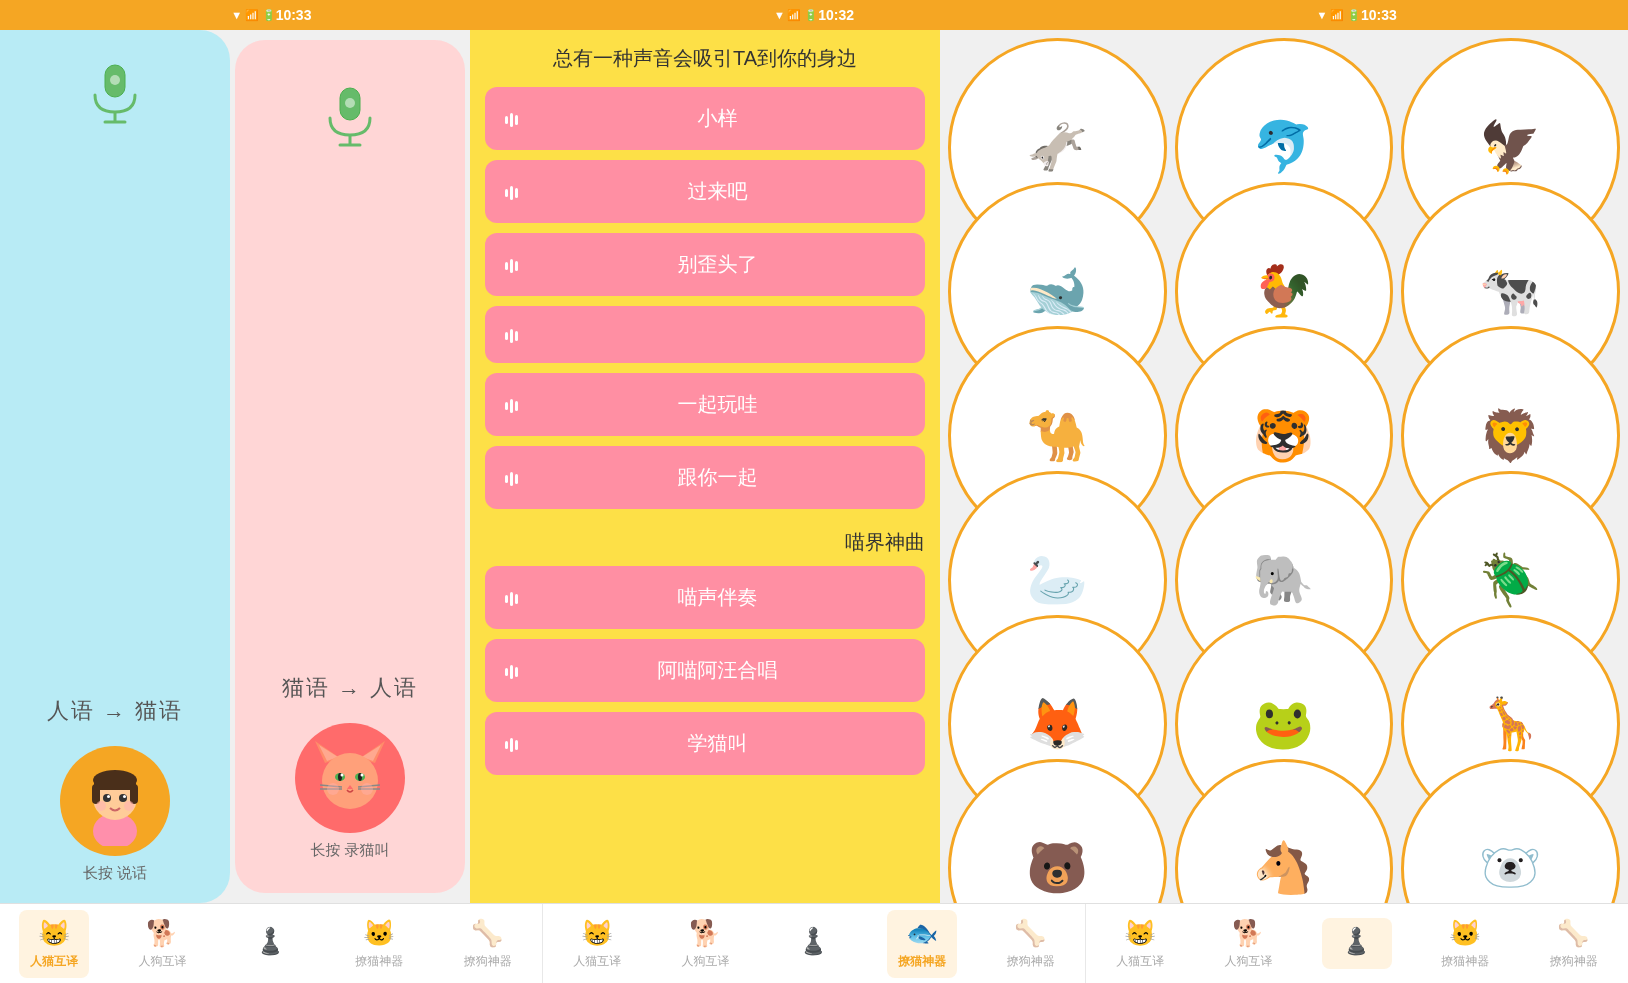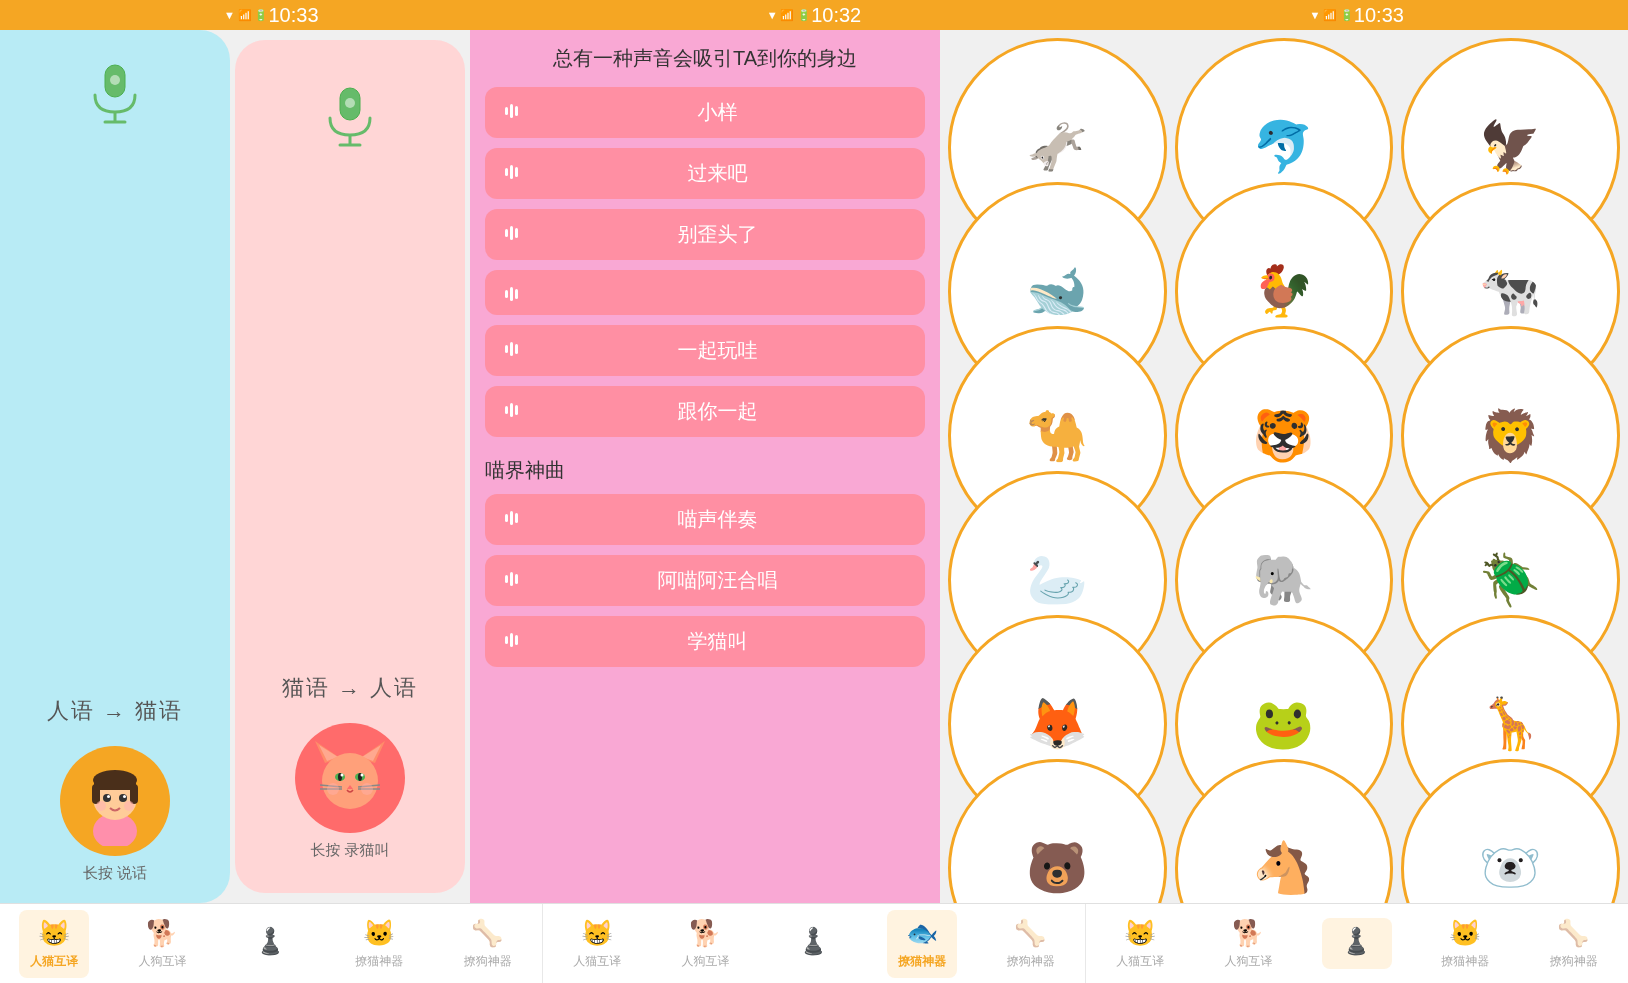--- a/index.html
+++ b/index.html
@@ -22,22 +22,22 @@
     .status-bar {
       flex: 1;
       display: flex;
       align-items: center;
       justify-content: center;
       color: white;
       font-size: 13px;
       font-weight: 600;
     }
     .status-bar .time {
-      font-weight: 400;
-      font-size: 20px;
+      font-weight: 700;
+      font-size: 14px;
     }
     .status-icons {
       display: flex;
       align-items: center;
       gap: 4px;
       font-size: 11px;
     }
 
     
     .main-content {
@@ -120,61 +120,61 @@
       width: 90px;
       height: 90px;
       display: flex;
       align-items: center;
       justify-content: center;
     }
 
     
     .panel-sounds {
       width: 470px;
-      background: #f9a8d4;
+      background: #fde047;
       display: flex;
       flex-direction: column;
       padding: 15px;
       overflow-y: auto;
     }
 
     .sounds-header {
       text-align: center;
       font-size: 20px;
       color: #333;
       margin-bottom: 15px;
       font-weight: 500;
     }
 
     .sound-button {
       background: #FF8FA3;
       border-radius: 12px;
-      padding: 12px 20px;
+      padding: 18px 20px;
       margin-bottom: 10px;
       display: flex;
-      align-items: flex-start;
+      align-items: center;
       gap: 12px;
       cursor: pointer;
     }
 
     .sound-icon {
       color: white;
       font-size: 18px;
     }
 
     .sound-text {
       flex: 1;
       text-align: center;
       color: white;
       font-size: 20px;
       font-weight: 500;
     }
 
     .section-header {
-      text-align: left;
+      text-align: right;
       font-size: 20px;
       color: #333;
       margin: 10px 0;
       font-weight: 500;
     }
 
     
     .panel-animals {
       flex: 1;
       background: #f0f0f0;

